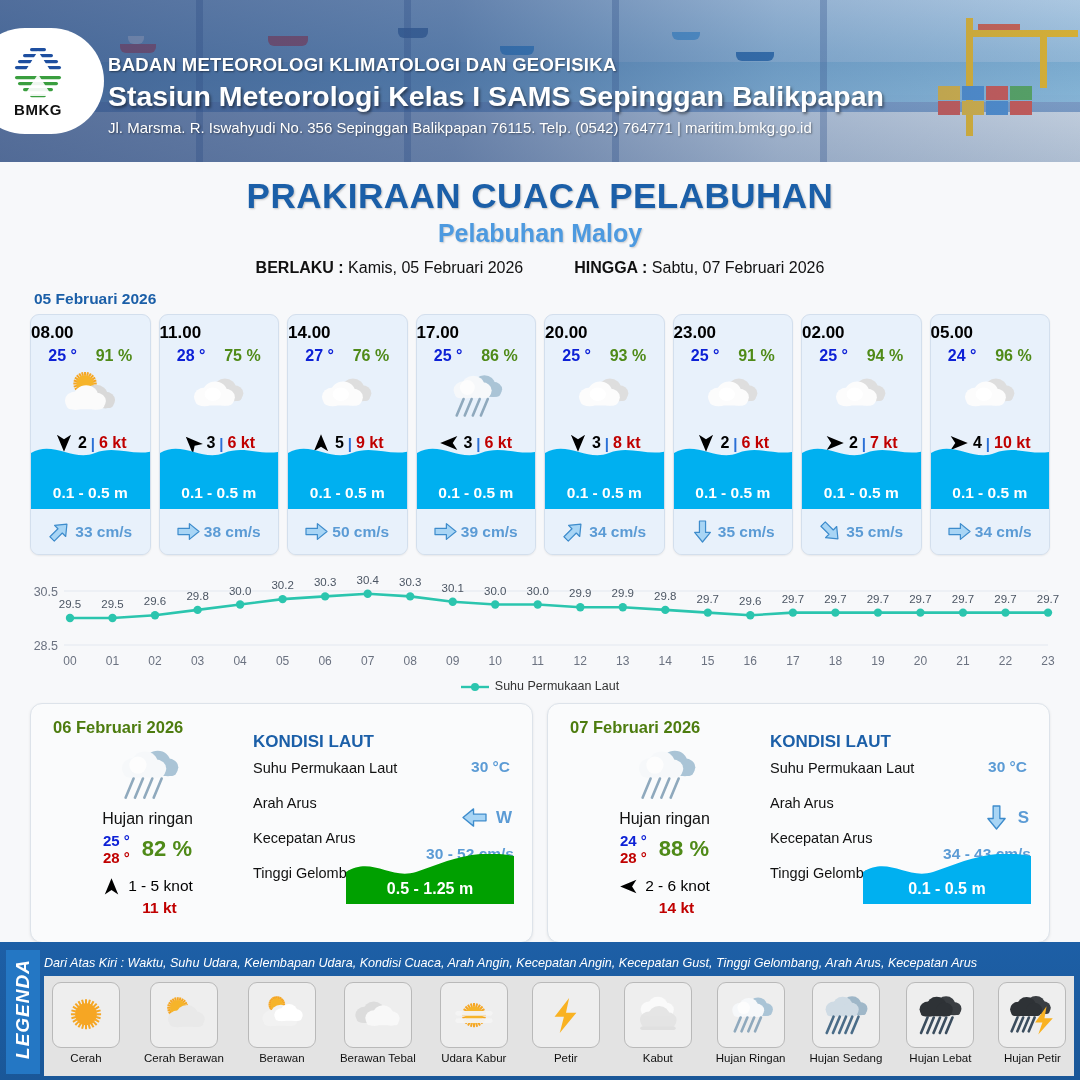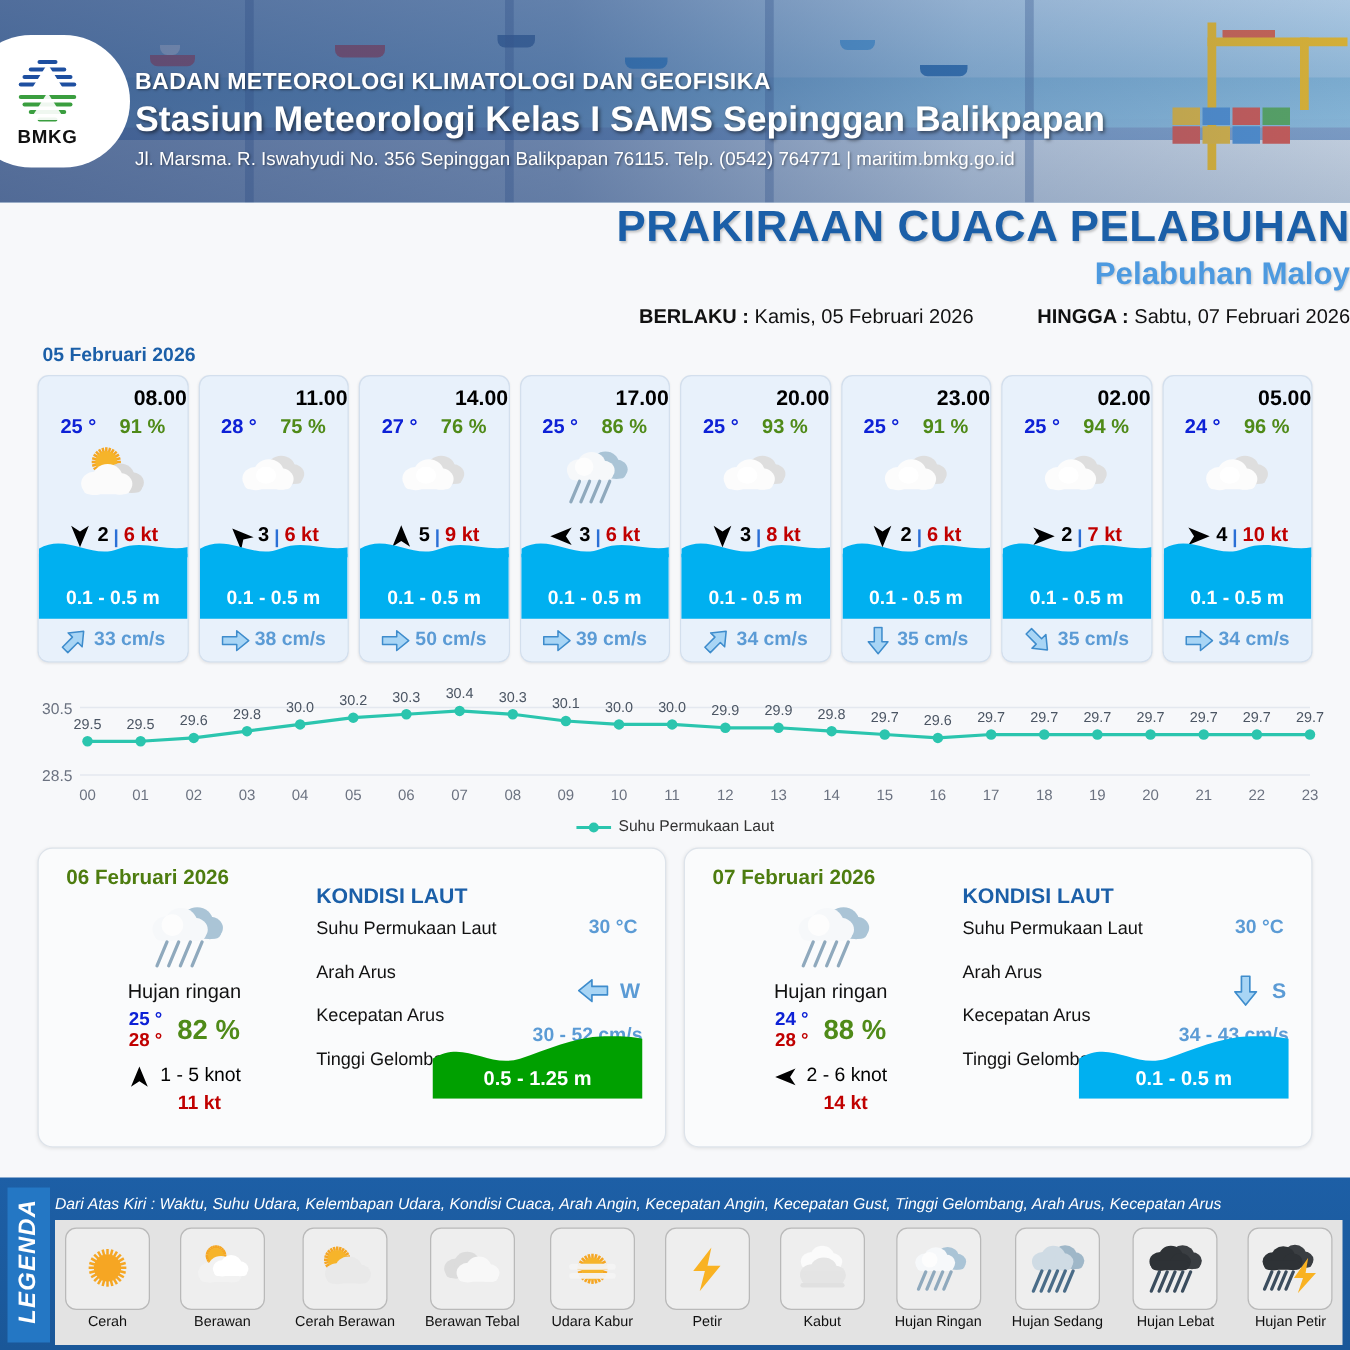--- a/index.html
+++ b/index.html
@@ -42,55 +42,55 @@
   .logo-text { font-size:15px; font-weight:bold; color:#111; letter-spacing:.5px; margin-top:1px;}
 
   .hdr-text { position:absolute; left:108px; top:26px; z-index:5;margin-top:28px; }
   .hdr-l1 { font-size:18.5px; font-weight:bold; color:#fff; letter-spacing:.3px;
     text-shadow:1px 1px 2px rgba(0,0,0,.45); }
   .hdr-l2 { font-size:28.5px; font-weight:bold; color:#fff; margin-top:4px;
     text-shadow:1.5px 1.5px 3px rgba(0,0,0,.5); }
   .hdr-l3 { font-size:15px; color:#fff; margin-top:6px; text-shadow:1px 1px 2px rgba(0,0,0,.45); }
 
   
-  .title-wrap { text-align:right; }
+  .title-wrap { text-align:center; margin-top:14px; }
   .title-main { font-size:35px; font-weight:bold; color:#1b5fa8; letter-spacing:.5px;
     text-shadow:1px 1px 2px rgba(0,0,0,.22); }
   .title-sub { font-size:25px; font-weight:bold; color:#4d9ae0; margin-top:3px;
     text-shadow:1px 1px 2px rgba(0,0,0,.18); }
   .valid-row { margin-top:11px; font-size:16px; color:#111; }
   .valid-row .lbl { font-weight:bold; }
   .valid-row .gap { display:inline-block; width:42px; }
 
   
   .date-label { margin:13px 0 6px 34px; font-size:15.5px; font-weight:bold; color:#1b5fa8; }
 
   
   .cards { display:flex; gap:8px; padding:0 30px; }
   .card {
     width:127px; background:#e8f1fb; border:1px solid #d3dfed; border-radius:9px;
     overflow:hidden; position:relative; box-shadow:0 1px 2px rgba(0,0,0,.07);
   }
-  .c-time { text-align:right; font-size:17px; font-weight:bold; color:#000; padding-top:8px; }
+  .c-time { text-align:left; font-size:17px; font-weight:bold; color:#000; padding-top:8px; }
   .c-th { display:flex; justify-content:space-around; align-items:baseline; padding:4px 8px 0; }
   .c-temp { font-size:16px; font-weight:bold; color:#0d21d6; }
   .c-hum { font-size:16px; font-weight:bold; color:#4f8a18; }
   .c-ico { height:62px; display:flex; align-items:center; justify-content:center; }
   .c-wind { display:flex; align-items:center; justify-content:center; gap:4px;
     height:32px; padding:0 6px; }
   .c-wind .arr { width:20px; height:20px; }
   .c-wdir { font-size:16px; font-weight:bold; color:#000; }
   .c-sep { color:#2a6fd6; font-size:15px; font-weight:bold; }
   .c-wspd { font-size:16px; font-weight:bold; color:#c00000; }
   .c-wave { position:relative; height:52px; background:#00b0f0; margin-top:-2px; }
   .c-wave svg { position:absolute; top:-13px; left:0; }
   .c-wave span { position:absolute; bottom:7px; left:0; right:0; text-align:center;
     font-size:15.5px; font-weight:bold; color:#fff; }
   .c-cur { display:flex; align-items:center; justify-content:center; gap:4px;
-    height:34px; background:#e8f1fb; }
+    height:45px; background:#e8f1fb; }
   .c-cur .carr { width:23px; height:21px; }
   .c-cur span { font-size:15.5px; font-weight:bold; color:#5b9bd5; }
 
   
   .chart-box { margin:10px 18px 0; height:112px; position:relative; }
   .legend-line { text-align:center; margin-top:2px; font-size:12.5px; color:#333;
     display:flex; align-items:center; justify-content:center; gap:6px; }
   .legend-line .lmark { width:28px; height:10px; position:relative; }
 
   
@@ -887,20 +887,58 @@
             <line x1="35.006664199358156" y1="15.079999999999997" x2="39.05966308906933" y2="12.739999999999995" stroke="#f5a623" stroke-width="2"></line>
             <line x1="36.04562859340631" y1="17.588281930933785" x2="40.56616146043915" y2="16.37700879985399" stroke="#f5a623" stroke-width="2"></line>
             <circle cx="26" cy="20.28" r="10.92" fill="#f6a623"></circle>
           </svg>
         </div>
     <div class="leg-lbl">Cerah</div>
       </div>
       <div class="leg-item">
         <div class="leg-ibox">
           <svg width="52" height="42.588" viewBox="0 0 52 42.588">
+            <line x1="27.040000000000003" y1="13.790400000000002" x2="30.316000000000003" y2="13.790400000000002" stroke="#f5a623" stroke-width="2"></line>
+            <line x1="26.79194001538442" y1="15.674602648346353" x2="29.956313022307405" y2="16.52249384010221" stroke="#f5a623" stroke-width="2"></line>
+            <line x1="26.064664939550717" y1="17.430400000000002" x2="28.901764162348538" y2="19.0684" stroke="#f5a623" stroke-width="2"></line>
+            <line x1="24.907737367038067" y1="18.938137367038067" x2="27.224219182205196" y2="21.254619182205197" stroke="#f5a623" stroke-width="2"></line>
+            <line x1="23.400000000000002" y1="20.095064939550717" x2="25.038000000000004" y2="22.932164162348535" stroke="#f5a623" stroke-width="2"></line>
+            <line x1="21.644202648346354" y1="20.82234001538442" x2="22.49209384010221" y2="23.986713022307406" stroke="#f5a623" stroke-width="2"></line>
+            <line x1="19.76" y1="21.070400000000003" x2="19.76" y2="24.346400000000003" stroke="#f5a623" stroke-width="2"></line>
+            <line x1="17.87579735165365" y1="20.82234001538442" x2="17.027906159897793" y2="23.986713022307406" stroke="#f5a623" stroke-width="2"></line>
+            <line x1="16.120000000000005" y1="20.095064939550717" x2="14.482000000000003" y2="22.93216416234854" stroke="#f5a623" stroke-width="2"></line>
+            <line x1="14.612262632961937" y1="18.938137367038067" x2="12.295780817794807" y2="21.254619182205197" stroke="#f5a623" stroke-width="2"></line>
+            <line x1="13.455335060449286" y1="17.430400000000002" x2="10.618235837651465" y2="19.0684" stroke="#f5a623" stroke-width="2"></line>
+            <line x1="12.728059984615584" y1="15.674602648346355" x2="9.563686977692596" y2="16.522493840102214" stroke="#f5a623" stroke-width="2"></line>
+            <line x1="12.48" y1="13.790400000000004" x2="9.204" y2="13.790400000000004" stroke="#f5a623" stroke-width="2"></line>
+            <line x1="12.728059984615582" y1="11.906197351653653" x2="9.563686977692594" y2="11.058306159897796" stroke="#f5a623" stroke-width="2"></line>
+            <line x1="13.455335060449286" y1="10.150400000000001" x2="10.618235837651467" y2="8.5124" stroke="#f5a623" stroke-width="2"></line>
+            <line x1="14.612262632961933" y1="8.642662632961937" x2="12.295780817794803" y2="6.326180817794806" stroke="#f5a623" stroke-width="2"></line>
+            <line x1="16.119999999999997" y1="7.485735060449289" x2="14.481999999999996" y2="4.648635837651469" stroke="#f5a623" stroke-width="2"></line>
+            <line x1="17.875797351653652" y1="6.758459984615583" x2="17.027906159897793" y2="3.594086977692596" stroke="#f5a623" stroke-width="2"></line>
+            <line x1="19.76" y1="6.510400000000001" x2="19.759999999999998" y2="3.234400000000001" stroke="#f5a623" stroke-width="2"></line>
+            <line x1="21.644202648346354" y1="6.758459984615584" x2="22.492093840102214" y2="3.594086977692596" stroke="#f5a623" stroke-width="2"></line>
+            <line x1="23.400000000000002" y1="7.485735060449287" x2="25.038000000000004" y2="4.648635837651467" stroke="#f5a623" stroke-width="2"></line>
+            <line x1="24.907737367038067" y1="8.642662632961933" x2="27.224219182205196" y2="6.326180817794803" stroke="#f5a623" stroke-width="2"></line>
+            <line x1="26.064664939550713" y1="10.150399999999998" x2="28.901764162348535" y2="8.512399999999996" stroke="#f5a623" stroke-width="2"></line>
+            <line x1="26.79194001538442" y1="11.90619735165365" x2="29.956313022307405" y2="11.058306159897793" stroke="#f5a623" stroke-width="2"></line>
+            <circle cx="19.76" cy="13.790400000000002" r="7.8" fill="#f6b42a"></circle>
+      <g opacity="1">
+              <ellipse cx="19.6976" cy="24.980800000000002" rx="9.672" ry="8.3824" fill="#e9e9e9"></ellipse>
+  <ellipse cx="29.047200000000004" cy="20.467200000000002" rx="10.6392" ry="9.3496" fill="#e9e9e9"></ellipse>
+  <ellipse cx="37.752" cy="25.303200000000004" rx="9.0272" ry="7.7376000000000005" fill="#e9e9e9"></ellipse>
+  <rect x="11.3152" y="24.336000000000002" width="34.174400000000006" height="8.3824" rx="4.1912" fill="#e9e9e9"></rect>
+            </g>
+          </svg>
+        </div>
+    <div class="leg-lbl">Cerah Berawan</div>
+      </div>
+      <div class="leg-item">
+        <div class="leg-ibox">
+          <svg width="52" height="42.588" viewBox="0 0 52 42.588">
             <line x1="26.52" y1="10.5456" x2="29.094" y2="10.5456" stroke="#f5a623" stroke-width="2"></line>
             <line x1="26.32509572637347" y1="12.02604493798642" x2="28.811388803241535" y2="12.692245160080308" stroke="#f5a623" stroke-width="2"></line>
             <line x1="25.75366530964699" y1="13.4056" x2="27.982814698988136" y2="14.692599999999999" stroke="#f5a623" stroke-width="2"></line>
             <line x1="24.844650788387053" y1="14.590250788387053" x2="26.664743643161223" y2="16.410343643161223" stroke="#f5a623" stroke-width="2"></line>
             <line x1="23.66" y1="15.49926530964699" x2="24.947000000000003" y2="17.728414698988132" stroke="#f5a623" stroke-width="2"></line>
             <line x1="22.28044493798642" y1="16.070695726373472" x2="22.94664516008031" y2="18.55698880324153" stroke="#f5a623" stroke-width="2"></line>
             <line x1="20.8" y1="16.2656" x2="20.8" y2="18.839599999999997" stroke="#f5a623" stroke-width="2"></line>
             <line x1="19.31955506201358" y1="16.070695726373472" x2="18.653354839919693" y2="18.55698880324153" stroke="#f5a623" stroke-width="2"></line>
             <line x1="17.94" y1="15.49926530964699" x2="16.653000000000002" y2="17.728414698988132" stroke="#f5a623" stroke-width="2"></line>
             <line x1="16.75534921161295" y1="14.590250788387053" x2="14.935256356838778" y2="16.410343643161227" stroke="#f5a623" stroke-width="2"></line>
@@ -931,58 +969,20 @@
   <ellipse cx="39.728" cy="21.0288" rx="6.988800000000001" ry="5.9904" fill="#ffffff"></ellipse>
   <rect x="19.260800000000003" y="20.28" width="26.457600000000003" height="6.4896" rx="3.2448" fill="#ffffff"></rect>
             </g>
           </svg>
         </div>
     <div class="leg-lbl">Berawan</div>
       </div>
       <div class="leg-item">
         <div class="leg-ibox">
           <svg width="52" height="42.588" viewBox="0 0 52 42.588">
-            <line x1="27.040000000000003" y1="13.790400000000002" x2="30.316000000000003" y2="13.790400000000002" stroke="#f5a623" stroke-width="2"></line>
-            <line x1="26.79194001538442" y1="15.674602648346353" x2="29.956313022307405" y2="16.52249384010221" stroke="#f5a623" stroke-width="2"></line>
-            <line x1="26.064664939550717" y1="17.430400000000002" x2="28.901764162348538" y2="19.0684" stroke="#f5a623" stroke-width="2"></line>
-            <line x1="24.907737367038067" y1="18.938137367038067" x2="27.224219182205196" y2="21.254619182205197" stroke="#f5a623" stroke-width="2"></line>
-            <line x1="23.400000000000002" y1="20.095064939550717" x2="25.038000000000004" y2="22.932164162348535" stroke="#f5a623" stroke-width="2"></line>
-            <line x1="21.644202648346354" y1="20.82234001538442" x2="22.49209384010221" y2="23.986713022307406" stroke="#f5a623" stroke-width="2"></line>
-            <line x1="19.76" y1="21.070400000000003" x2="19.76" y2="24.346400000000003" stroke="#f5a623" stroke-width="2"></line>
-            <line x1="17.87579735165365" y1="20.82234001538442" x2="17.027906159897793" y2="23.986713022307406" stroke="#f5a623" stroke-width="2"></line>
-            <line x1="16.120000000000005" y1="20.095064939550717" x2="14.482000000000003" y2="22.93216416234854" stroke="#f5a623" stroke-width="2"></line>
-            <line x1="14.612262632961937" y1="18.938137367038067" x2="12.295780817794807" y2="21.254619182205197" stroke="#f5a623" stroke-width="2"></line>
-            <line x1="13.455335060449286" y1="17.430400000000002" x2="10.618235837651465" y2="19.0684" stroke="#f5a623" stroke-width="2"></line>
-            <line x1="12.728059984615584" y1="15.674602648346355" x2="9.563686977692596" y2="16.522493840102214" stroke="#f5a623" stroke-width="2"></line>
-            <line x1="12.48" y1="13.790400000000004" x2="9.204" y2="13.790400000000004" stroke="#f5a623" stroke-width="2"></line>
-            <line x1="12.728059984615582" y1="11.906197351653653" x2="9.563686977692594" y2="11.058306159897796" stroke="#f5a623" stroke-width="2"></line>
-            <line x1="13.455335060449286" y1="10.150400000000001" x2="10.618235837651467" y2="8.5124" stroke="#f5a623" stroke-width="2"></line>
-            <line x1="14.612262632961933" y1="8.642662632961937" x2="12.295780817794803" y2="6.326180817794806" stroke="#f5a623" stroke-width="2"></line>
-            <line x1="16.119999999999997" y1="7.485735060449289" x2="14.481999999999996" y2="4.648635837651469" stroke="#f5a623" stroke-width="2"></line>
-            <line x1="17.875797351653652" y1="6.758459984615583" x2="17.027906159897793" y2="3.594086977692596" stroke="#f5a623" stroke-width="2"></line>
-            <line x1="19.76" y1="6.510400000000001" x2="19.759999999999998" y2="3.234400000000001" stroke="#f5a623" stroke-width="2"></line>
-            <line x1="21.644202648346354" y1="6.758459984615584" x2="22.492093840102214" y2="3.594086977692596" stroke="#f5a623" stroke-width="2"></line>
-            <line x1="23.400000000000002" y1="7.485735060449287" x2="25.038000000000004" y2="4.648635837651467" stroke="#f5a623" stroke-width="2"></line>
-            <line x1="24.907737367038067" y1="8.642662632961933" x2="27.224219182205196" y2="6.326180817794803" stroke="#f5a623" stroke-width="2"></line>
-            <line x1="26.064664939550713" y1="10.150399999999998" x2="28.901764162348535" y2="8.512399999999996" stroke="#f5a623" stroke-width="2"></line>
-            <line x1="26.79194001538442" y1="11.90619735165365" x2="29.956313022307405" y2="11.058306159897793" stroke="#f5a623" stroke-width="2"></line>
-            <circle cx="19.76" cy="13.790400000000002" r="7.8" fill="#f6b42a"></circle>
-      <g opacity="1">
-              <ellipse cx="19.6976" cy="24.980800000000002" rx="9.672" ry="8.3824" fill="#e9e9e9"></ellipse>
-  <ellipse cx="29.047200000000004" cy="20.467200000000002" rx="10.6392" ry="9.3496" fill="#e9e9e9"></ellipse>
-  <ellipse cx="37.752" cy="25.303200000000004" rx="9.0272" ry="7.7376000000000005" fill="#e9e9e9"></ellipse>
-  <rect x="11.3152" y="24.336000000000002" width="34.174400000000006" height="8.3824" rx="4.1912" fill="#e9e9e9"></rect>
-            </g>
-          </svg>
-        </div>
-    <div class="leg-lbl">Cerah Berawan</div>
-      </div>
-      <div class="leg-item">
-        <div class="leg-ibox">
-          <svg width="52" height="42.588" viewBox="0 0 52 42.588">
             <g opacity="1">
               <ellipse cx="12.688" cy="20.904" rx="9.36" ry="8.112" fill="#dcdcdc"></ellipse>
   <ellipse cx="21.736" cy="16.536" rx="10.296" ry="9.048" fill="#dcdcdc"></ellipse>
   <ellipse cx="30.16" cy="21.216" rx="8.736" ry="7.4879999999999995" fill="#dcdcdc"></ellipse>
   <rect x="4.5760000000000005" y="20.28" width="33.072" height="8.112" rx="4.056" fill="#dcdcdc"></rect>
             </g>
             <g opacity="1">
               <ellipse cx="22.318399999999997" cy="24.128" rx="9.047999999999998" ry="7.8416" fill="#f8f8f8"></ellipse>
   <ellipse cx="31.064799999999998" cy="19.9056" rx="9.9528" ry="8.746399999999998" fill="#f8f8f8"></ellipse>
   <ellipse cx="39.208" cy="24.4296" rx="8.444799999999999" ry="7.238399999999999" fill="#f8f8f8"></ellipse>

